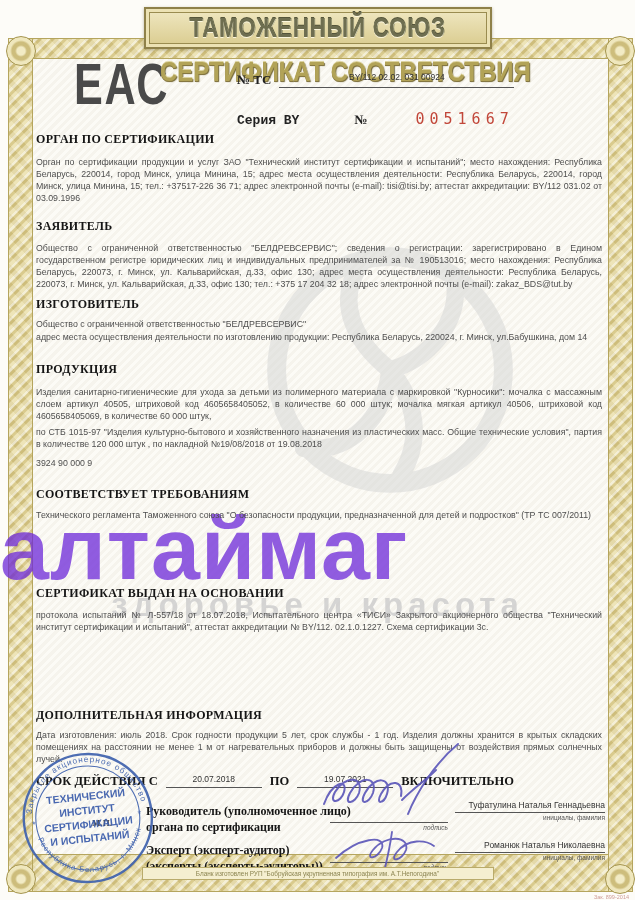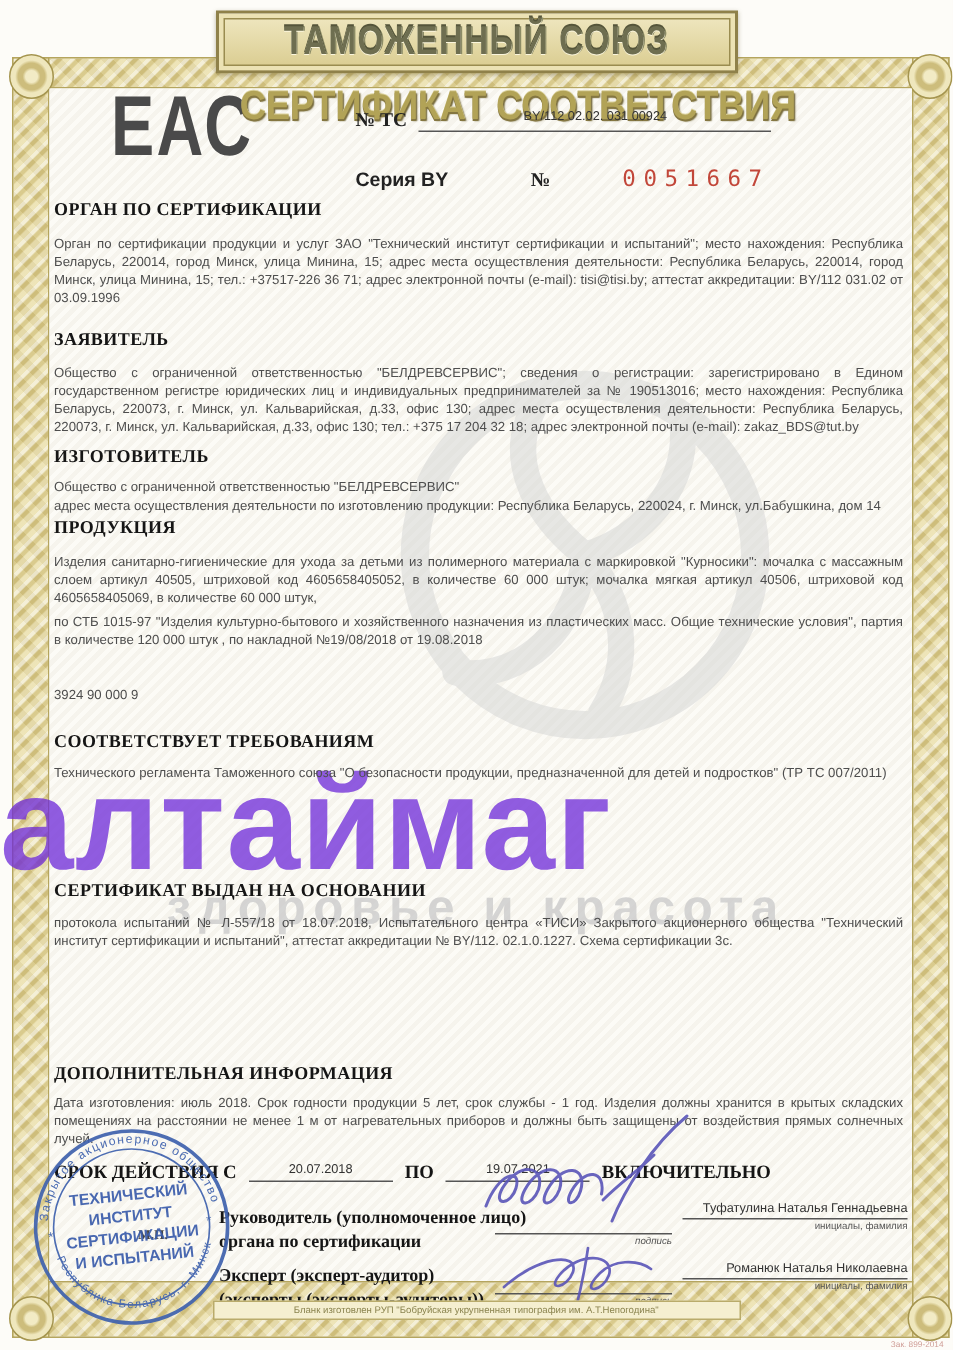--- a/index.html
+++ b/index.html
@@ -54,21 +54,21 @@
     position:absolute; left:160px; top:56px; width:320px; z-index:3;
     font-weight:bold; font-size:24px; color:#b2a357; letter-spacing:0px;
     transform:scale(1,1.12); transform-origin:left top; white-space:nowrap;
     text-shadow:0 1px 0 #857741, 0 -1px 0 #dcd3a0, 1px 1px 1px #6f6333;
   }
   .tc-row { position:absolute; left:237px; top:72px; z-index:3; display:flex; }
   .tc-label { font-family:"Liberation Serif", serif; font-weight:bold; font-size:13px; color:#222; margin-right:8px; }
   .tc-line  { display:inline-block; width:235px; border-bottom:1px solid #555; text-align:center;
               font-size:8.5px; color:#333; padding-bottom:2px; }
   .series-row { position:absolute; left:237px; top:110px; z-index:3; display:flex; align-items:baseline; }
-  .series-label { font-family:Liberation Sans, sans-serif; font-weight:bold; font-size:13px; color:#222; }
+  .series-label { font-family:Liberation Mono, monospace; font-weight:bold; font-size:13px; color:#222; }
   .series-no { font-family:"Liberation Serif", serif; font-weight:bold; font-size:13px; color:#222; margin-left:55px; }
   .series-value { font-family:"DejaVu Sans Mono", monospace; font-size:15px; color:#c2473a; letter-spacing:5px; margin-left:48px; }
 
   
   .wm { position:absolute; z-index:1; pointer-events:none; }
   .wm-brand {
     left:0; right:0; top:498px; text-align:left;
     font-weight:bold; font-size:88px; color:#6d28d9; letter-spacing:1px; opacity:.75;
     font-family:"Liberation Sans", sans-serif;
   }
@@ -84,21 +84,21 @@
     font-family:"Liberation Serif", serif; font-weight:bold; font-size:12px;
     color:#151515; letter-spacing:.3px; margin-bottom:7px;
   }
   .section p {
     font-size:8.8px; line-height:1.36; color:#4e4e4e; text-align:justify; margin-bottom:4px;
   }
   .section p.nojust { text-align:left; }
   .sec-organ  { top:132px; } .sec-organ h3 { margin-bottom:10px; }
   .sec-zayav  { top:219px; } .sec-zayav h3 { margin-bottom:9px; }
   .sec-izgot  { top:297px; } .sec-izgot p { margin-bottom:1px; }
-  .sec-prod   { top:344px; } .sec-prod h3 { margin-bottom:10px; }
+  .sec-prod   { top:362px; } .sec-prod h3 { margin-bottom:10px; }
   .sec-kod    { top:458px; } .sec-kod h3 { margin-bottom:2px; }
   .sec-sootv  { top:487px; } .sec-sootv h3 { margin-bottom:8px; }
   .sec-osnov  { top:586px; } .sec-osnov h3 { margin-bottom:9px; }
   .sec-dop    { top:708px; } .sec-dop h3 { margin-bottom:7px; }
 
   
   .validity { position:absolute; left:36px; top:774px; z-index:2; display:flex; align-items:flex-end; }
   .v-bold { font-family:"Liberation Serif", serif; font-weight:bold; font-size:12.5px; color:#151515; white-space:nowrap; }
   .v-line { display:inline-block; width:96px; border-bottom:1px solid #555; text-align:center;
             font-size:8.5px; color:#333; padding-bottom:3px; margin:0 8px; transform:translateY(-1px); }

